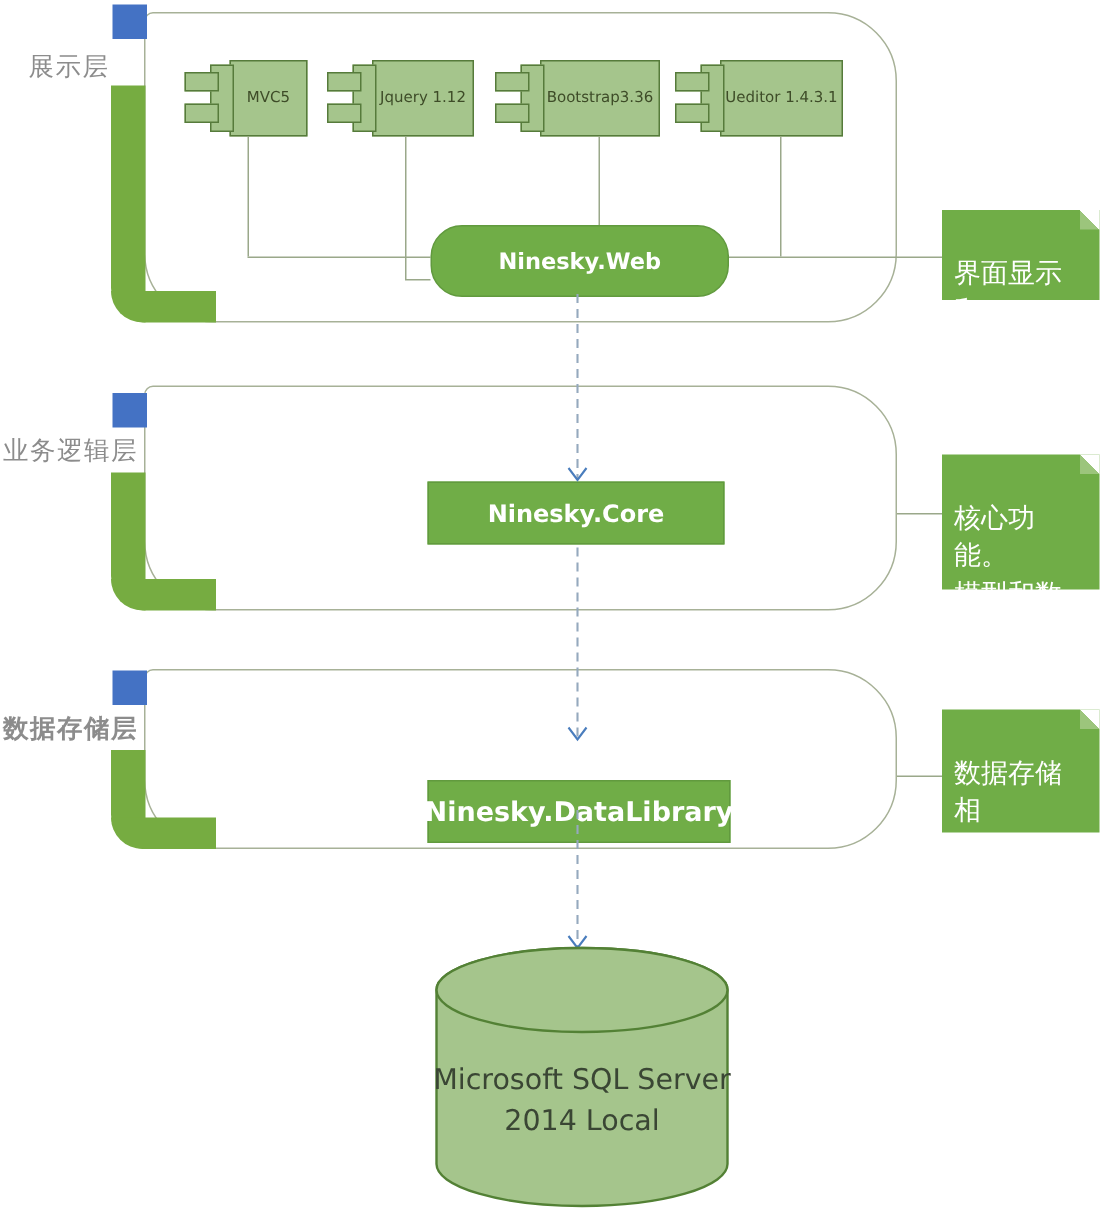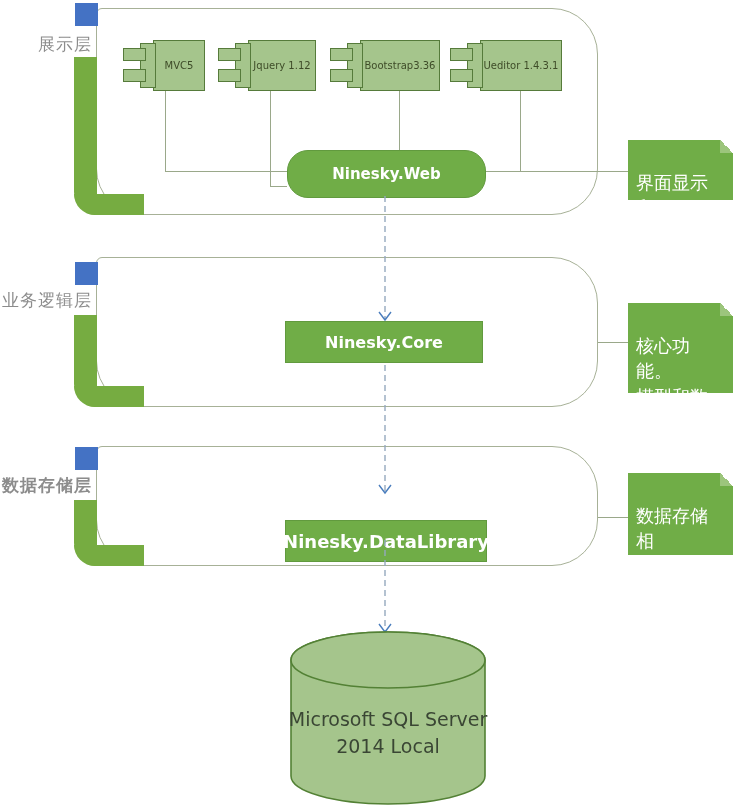--- a/index.html
+++ b/index.html
@@ -79,21 +79,21 @@
 </style>
 </head>
 <body>
 
 <div class="stage">
 
   <div class="lane" style="left:96px;top:8px;width:502px;height:207px;"></div>
   <div class="bar-v" style="left:74px;top:57px;height:158px;"></div>
   <div class="bar-h" style="left:74px;top:194px;width:70px;"></div>
   <div class="bluesq" style="left:75px;top:3px;"></div>
-  <div class="lane-label" style="top:33px;">展示层</div>
+  <div class="lane-label" style="top:33px;text-align:center;">展示层</div>
 
   <div class="comp" style="left:123px;top:40px;width:82px;">
     <div class="comp-body">MVC5</div>
     <div class="comp-col"></div>
     <div class="comp-tab tab1"></div>
     <div class="comp-tab tab2"></div>
   </div>
   <div class="comp" style="left:218px;top:40px;width:98px;">
     <div class="comp-body">Jquery 1.12</div>
     <div class="comp-col"></div>

